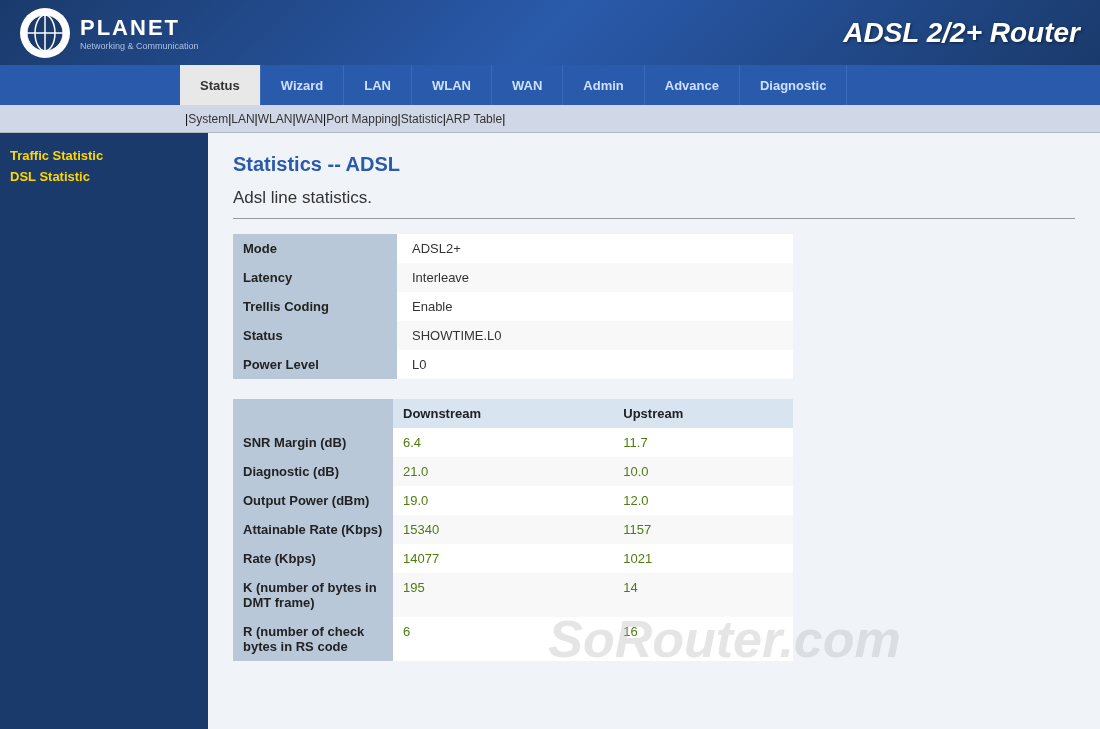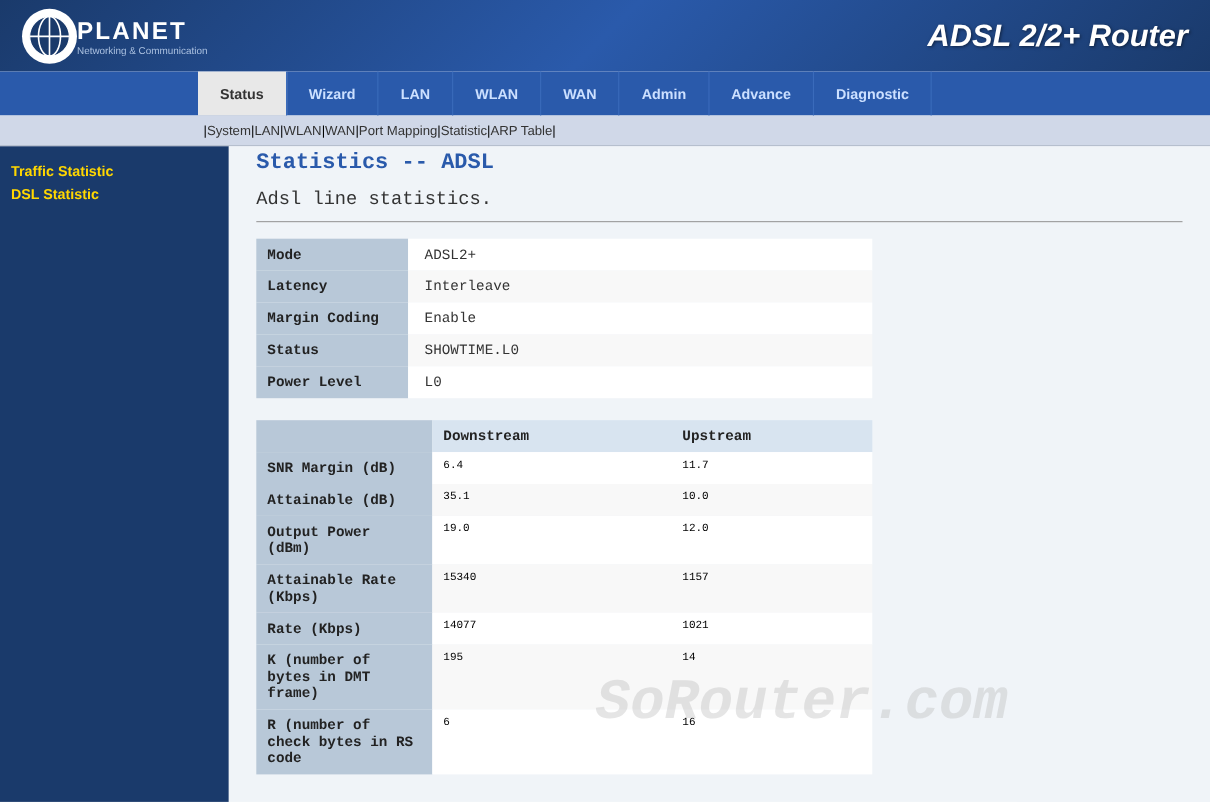--- a/index.html
+++ b/index.html
@@ -9,20 +9,21 @@
     #header {
       background: linear-gradient(135deg, #1a3a6b 0%, #2a5aab 50%, #1a3a6b 100%);
       height: 65px;
       display: flex;
       align-items: center;
       padding: 0 20px;
     }
     #logo-area {
       display: flex;
       align-items: center;
+      gap: 10px;
     }
     #logo-circle {
       width: 50px;
       height: 50px;
       border-radius: 50%;
       background: #fff;
       display: flex;
       align-items: center;
       justify-content: center;
       font-weight: bold;
@@ -110,24 +111,23 @@
       font-weight: bold;
       margin-bottom: 6px;
       cursor: pointer;
       text-decoration: none;
     }
 
     
     #main {
       flex: 1;
       background: #f0f4f8;
-      padding: 4px 25px;
+      padding: 20px 25px;
       overflow-y: auto;
       position: relative;
-      font-family: Liberation Mono, monospace;
     }
 
     #page-title {
       color: #2a5aab;
       font-size: 20px;
       font-weight: bold;
       margin-bottom: 12px;
     }
 
     #description {
@@ -146,21 +146,21 @@
     .stats-table {
       width: 100%;
       border-collapse: collapse;
       max-width: 560px;
     }
     .stats-table tr td:first-child {
       background: #b8c8d8;
       font-weight: bold;
       color: #222;
       padding: 7px 10px;
-      width: 138px;
+      width: 164px;
       font-size: 13px;
     }
     .stats-table tr td:last-child {
       background: #fff;
       padding: 7px 15px;
       color: #333;
       font-size: 13px;
     }
     .stats-table tr:nth-child(even) td:last-child {
       background: #f8f8f8;
@@ -195,22 +195,22 @@
       background: #b8c8d8;
       font-weight: bold;
       color: #222;
       padding: 7px 10px;
       font-size: 13px;
       vertical-align: top;
     }
     .metrics-table td {
       background: #fff;
       padding: 7px 10px;
-      color: #000000;
-      font-size: 10px;
+      color: #4d7c0f;
+      font-size: 13px;
       vertical-align: top;
     }
     .metrics-table tr:nth-child(even) td:not(:first-child) {
       background: #f8f8f8;
     }
 
     
     #watermark {
       position: absolute;
       bottom: 60px;
@@ -275,21 +275,21 @@
       <tbody id="basic-stats-body">
           <tr>
             <td>Mode</td>
             <td>ADSL2+</td>
           </tr>
           <tr>
             <td>Latency</td>
             <td>Interleave</td>
           </tr>
           <tr>
-            <td>Margin Coding</td>
+            <td>Trellis Coding</td>
             <td>Enable</td>
           </tr>
           <tr>
             <td>Status</td>
             <td>SHOWTIME.L0</td>
           </tr>
           <tr>
             <td>Power Level</td>
             <td>L0</td>
           </tr>
@@ -305,22 +305,22 @@
             <th class="col-header">Upstream</th>
           </tr>
         </thead>
         <tbody id="metrics-body">
             <tr>
               <td>SNR Margin (dB)</td>
               <td>6.4</td>
               <td>11.7</td>
             </tr>
             <tr>
-              <td>Attainable (dB)</td>
-              <td>35.1</td>
+              <td>Diagnostic (dB)</td>
+              <td>21.0</td>
               <td>10.0</td>
             </tr>
             <tr>
               <td>Output Power (dBm)</td>
               <td>19.0</td>
               <td>12.0</td>
             </tr>
             <tr>
               <td>Attainable Rate (Kbps)</td>
               <td>15340</td>

